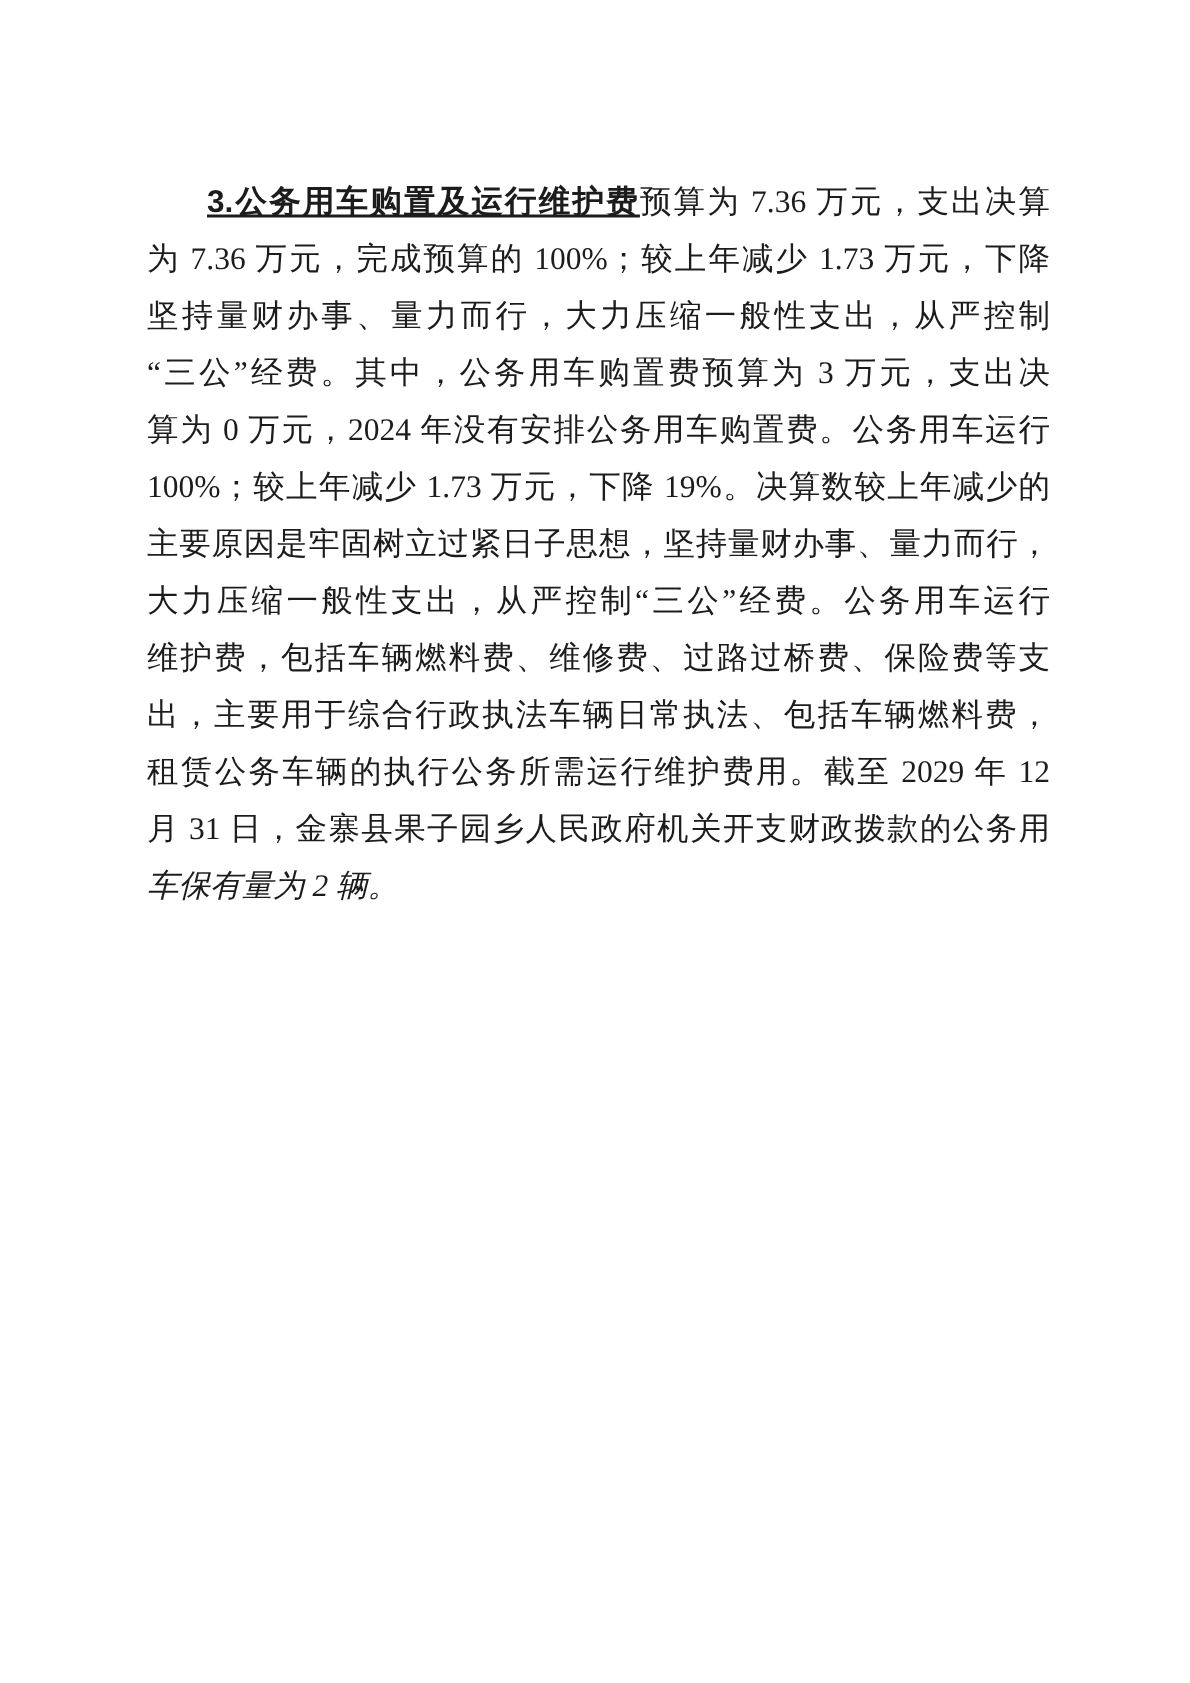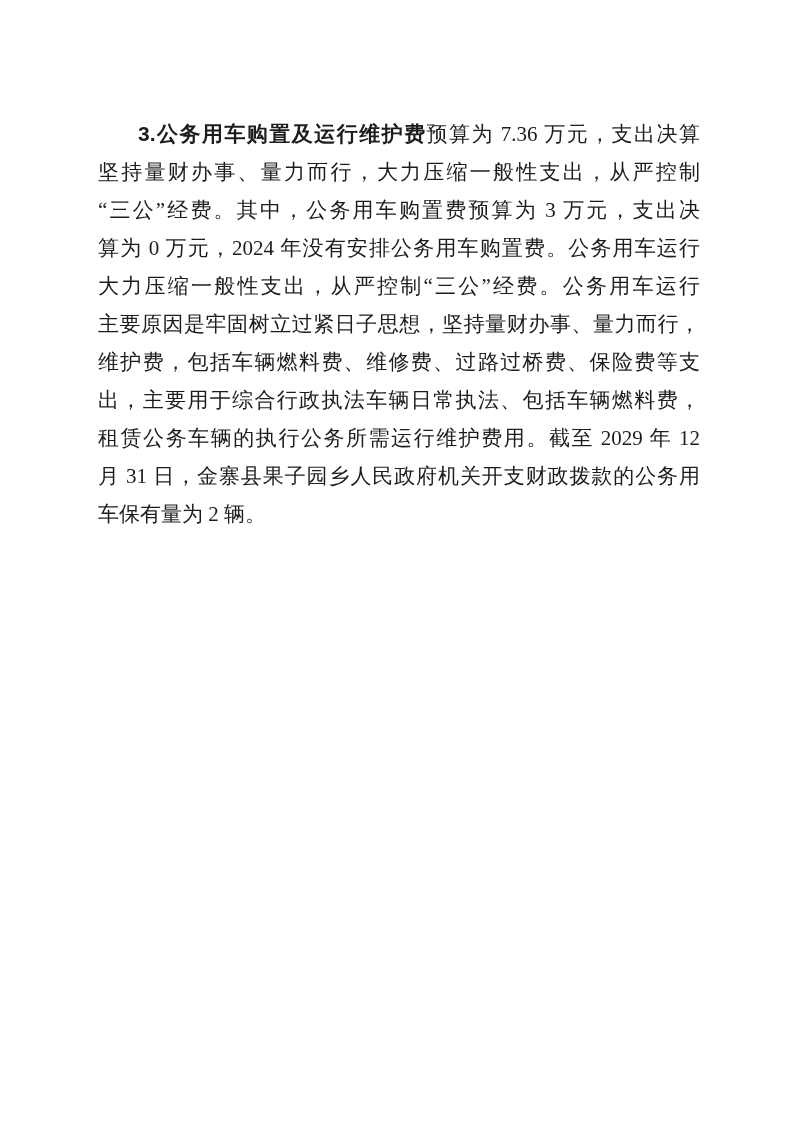--- a/index.html
+++ b/index.html
@@ -31,36 +31,40 @@
   .line {
     text-align: justify;
     text-align-last: justify;
     height: 38px;
   }
   .line.first {
     text-indent: 40px;
   }
   .line.last {
     text-align-last: left;
+    font-style: italic;
   }
   .lead-bold {
     font-weight: bold;
     font-family: "Liberation Sans", "DejaVu Sans", sans-serif;
+    text-decoration: underline;
   }
 </style>
 </head>
 <body>
 
 <div class="page">
   <div class="textblock">
     <div class="line first"><span class="lead-bold">3.公务用车购置及运行维护费</span><span>预算为 7.36 万元，支出决算</span></div>
+    <div class="line">为 7.36 万元，完成预算的 100%；较上年减少 1.73 万元，下降</div>
     <div class="line">坚持量财办事、量力而行，大力压缩一般性支出，从严控制</div>
     <div class="line">“三公”经费。其中，公务用车购置费预算为 3 万元，支出决</div>
     <div class="line">算为 0 万元，2024 年没有安排公务用车购置费。公务用车运行</div>
+    <div class="line">100%；较上年减少 1.73 万元，下降 19%。决算数较上年减少的</div>
+    <div class="line">主要原因是牢固树立过紧日子思想，坚持量财办事、量力而行，</div>
     <div class="line">大力压缩一般性支出，从严控制“三公”经费。公务用车运行</div>
-    <div class="line">主要原因是牢固树立过紧日子思想，坚持量财办事、量力而行，</div>
     <div class="line">维护费，包括车辆燃料费、维修费、过路过桥费、保险费等支</div>
     <div class="line">出，主要用于综合行政执法车辆日常执法、包括车辆燃料费，</div>
     <div class="line">租赁公务车辆的执行公务所需运行维护费用。截至 2029 年 12</div>
     <div class="line">月 31 日，金寨县果子园乡人民政府机关开支财政拨款的公务用</div>
     <div class="line last">车保有量为 2 辆。</div>
   </div>
 </div>
 
 </body></html>

